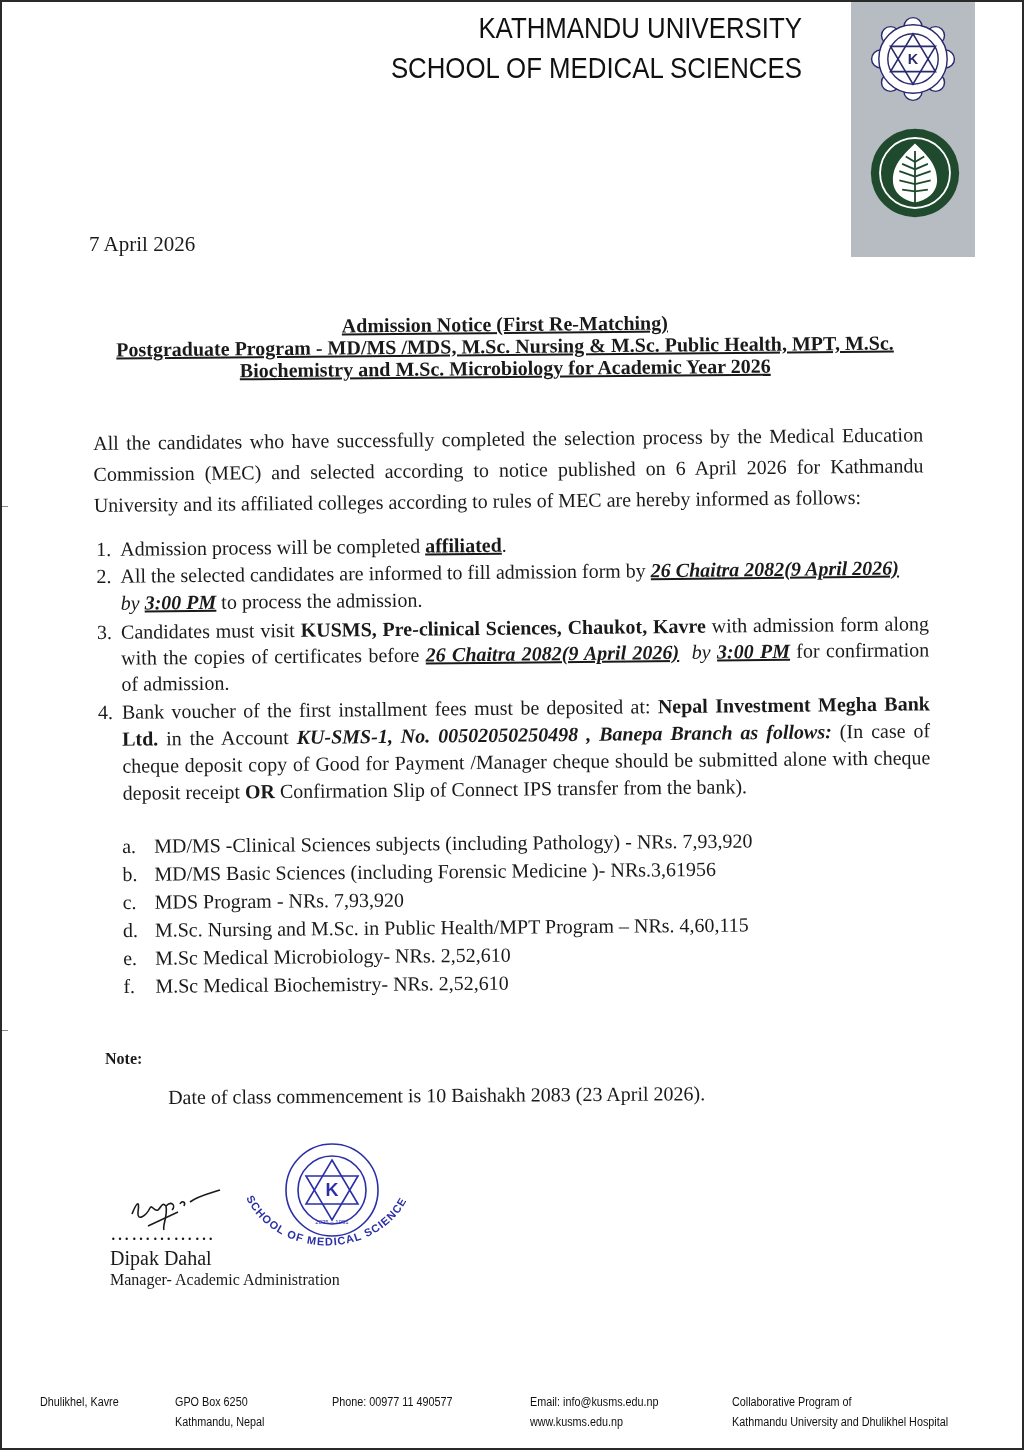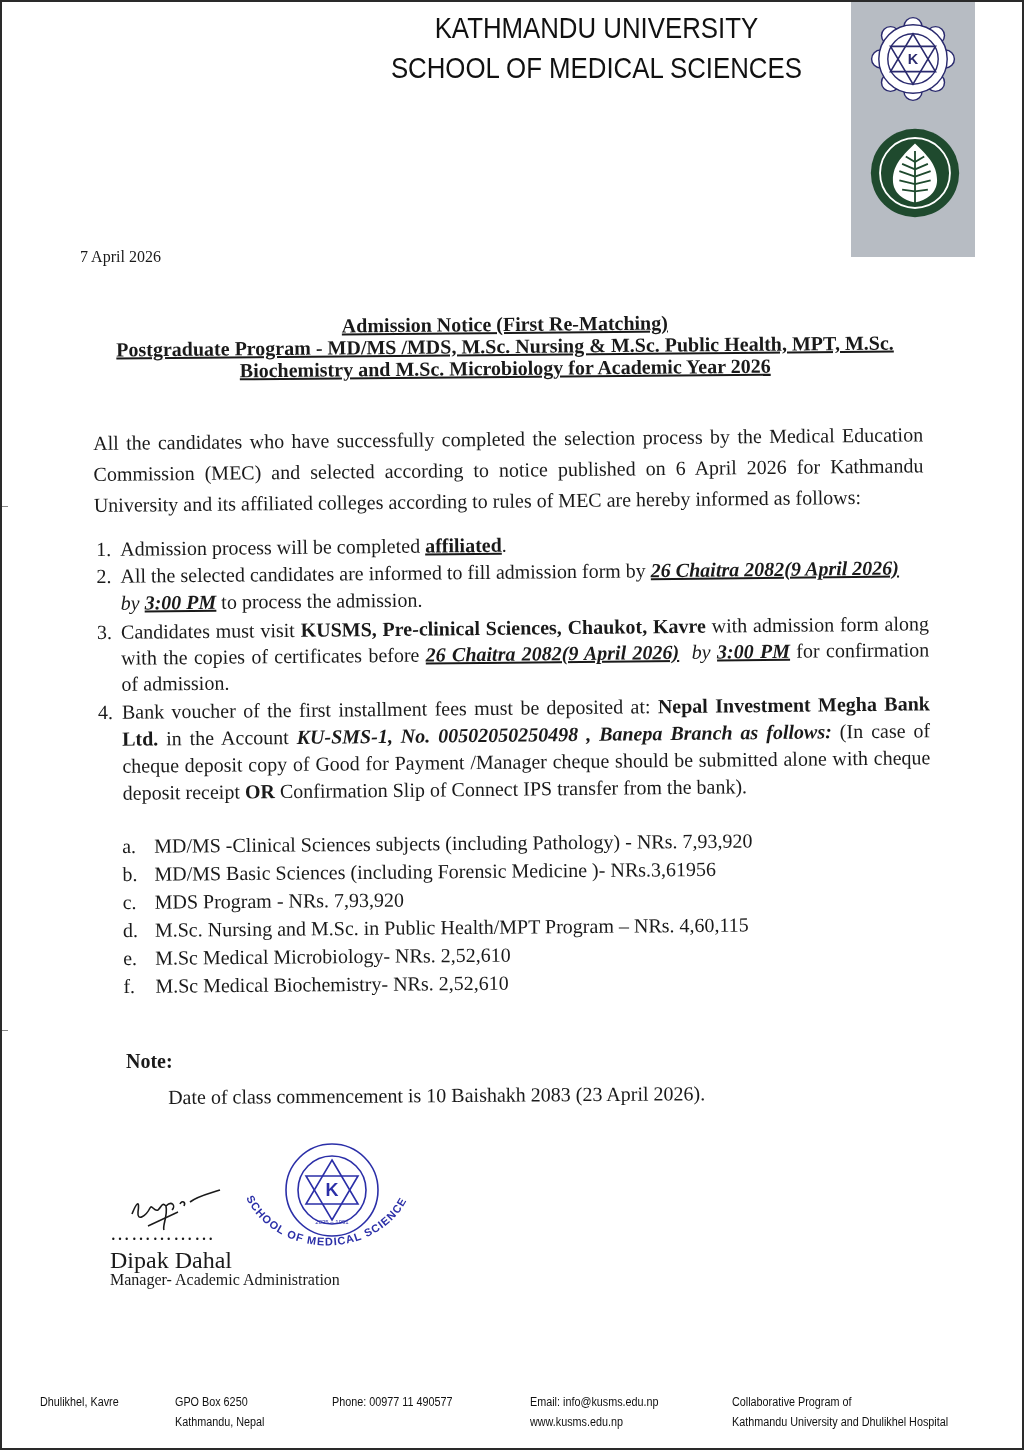--- a/index.html
+++ b/index.html
@@ -1,41 +1,41 @@
 <!DOCTYPE html>
 <html><head>
 <meta charset="utf-8">
 <style>
   html, body { margin: 0; padding: 0; background: #ffffff; }
   body { width: 1024px; height: 1450px; position: relative; overflow: hidden; font-family: "Liberation Serif", serif; color: #1a1a1a; }
   .page-frame { position: absolute; left: 0; top: 0; width: 1020px; height: 1446px; border: 2px solid #2a2a2a; }
-  .header-block { position: absolute; right: 222px; top: 8px; text-align: center; font-family: "Liberation Sans Narrow", "Liberation Sans", sans-serif; }
+  .header-block { position: absolute; right: 222px; top: 8px; text-align: right; font-family: "Liberation Sans Narrow", "Liberation Sans", sans-serif; }
   .uni-line { font-size: 30px; letter-spacing: 0px; line-height: 40px; transform: scaleX(0.86); transform-origin: right; white-space: nowrap; color: #111; }
   .side-strip { position: absolute; left: 851px; top: 2px; width: 124px; height: 255px; background: #b7bcc3; }
   .logo-ku { position: absolute; left: 17px; top: 12px; width: 90px; height: 90px; }
   .logo-leaf { position: absolute; left: 18px; top: 125px; width: 92px; height: 92px; }
-  .date { position: absolute; left: 80px; top: 232px; font-size: 16px; margin-top: 16px; }
+  .date { position: absolute; left: 89px; top: 232px; font-size: 21px; }
   .title-block { position: absolute; left: 90px; top: 313px; width: 830px; text-align: center; font-weight: bold; font-size: 20px; line-height: 22px; transform: rotate(-0.5deg); }
   .title-block span { text-decoration: underline; text-decoration-thickness: 2px; }
   .intro { position: absolute; left: 93px; top: 428px; width: 830px; font-size: 20px; line-height: 31px; text-align: justify; transform: rotate(-0.6deg); transform-origin: left top; }
   .items { position: absolute; left: 96px; top: 536px; width: 832px; font-size: 20px; line-height: 27px; transform: rotate(-0.6deg); transform-origin: left top; }
   .item { position: relative; padding-left: 24px; text-align: justify; margin-bottom: 0px; }
   .item .num { position: absolute; left: 0; top: 0; }
   .u { text-decoration: underline; text-decoration-thickness: 2px; }
   .b { font-weight: bold; }
   .bi { font-weight: bold; font-style: italic; }
   .subitems { position: absolute; left: 122px; top: 832px; font-size: 20px; line-height: 28px; transform: rotate(-0.5deg); transform-origin: left top; }
   .sub { position: relative; padding-left: 32px; white-space: nowrap; }
   .sub .letter { position: absolute; left: 0; top: 0; }
-  .note-label { position: absolute; left: 105px; top: 1050px; font-weight: bold; font-size: 20px; margin-left: 21px; }
+  .note-label { position: absolute; left: 105px; top: 1050px; font-weight: bold; font-size: 16px; }
   .note-text { position: absolute; left: 168px; top: 1086px; font-size: 20px; transform: rotate(-0.4deg); transform-origin: left top; }
   .signature { position: absolute; left: 128px; top: 1182px; width: 100px; height: 50px; }
   .sig-dots { position: absolute; left: 110px; top: 1222px; font-size: 20px; letter-spacing: 1px; }
   .stamp { position: absolute; left: 232px; top: 1138px; width: 180px; height: 140px; }
-  .signer-name { position: absolute; left: 110px; top: 1247px; font-size: 24px; font-family: "Liberation Serif", serif; }
+  .signer-name { position: absolute; left: 110px; top: 1247px; font-size: 20px; font-family: "Liberation Serif", serif; }
   .signer-title { position: absolute; left: 110px; top: 1271px; font-size: 16px; }
   .footer { position: absolute; left: 0; top: 1392px; width: 1024px; font-family: "Liberation Sans Narrow", "Liberation Sans", sans-serif; font-size: 12px; line-height: 20px; color: #111; }
   .fcol { position: absolute; top: 0; white-space: nowrap; transform: scaleX(0.9); transform-origin: left; }
   .edge-mark { position: absolute; left: 2px; width: 6px; height: 1px; background: #888; }
 </style>
 </head>
 <body>
 
 <div class="page-frame"></div>
 <div class="edge-mark" style="top:506px"></div>

